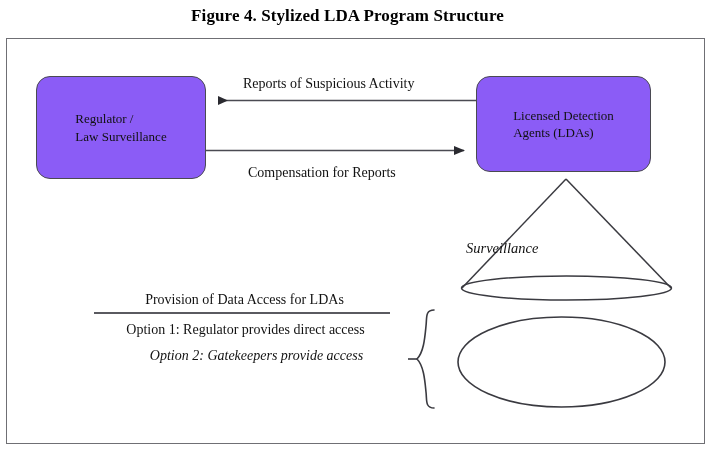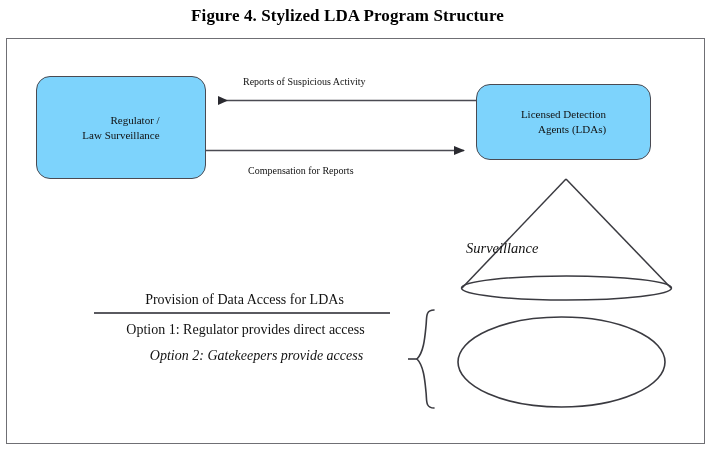--- a/index.html
+++ b/index.html
@@ -46,43 +46,43 @@
     top: 0;
     width: 713px;
     height: 456px;
     pointer-events: none;
   }
   .node-box {
     position: absolute;
     border: 1.5px solid #4a4a52;
     border-radius: 14px;
     box-sizing: border-box;
-    background: #7dd3fc;
+    background: #8b5cf6;
     display: flex;
     align-items: center;
     justify-content: center;
-    text-align: right;
-    font-size: 11px;
+    text-align: left;
+    font-size: 13px;
     line-height: 1.32;
   }
   #box-regulator {
     left: 36px;
     top: 76px;
     width: 170px;
     height: 103px;
   }
   #box-lda {
     left: 476px;
-    top: 84px;
+    top: 76px;
     width: 175px;
-    height: 76px;
+    height: 96px;
   }
   .edge-label {
     position: absolute;
-    font-size: 10px;
+    font-size: 14px;
     white-space: nowrap;
     color: #111111;
   }
   #label-reports {
     left: 243px;
     top: 76px;
   }
   #label-compensation {
     left: 248px;
     top: 165px;

